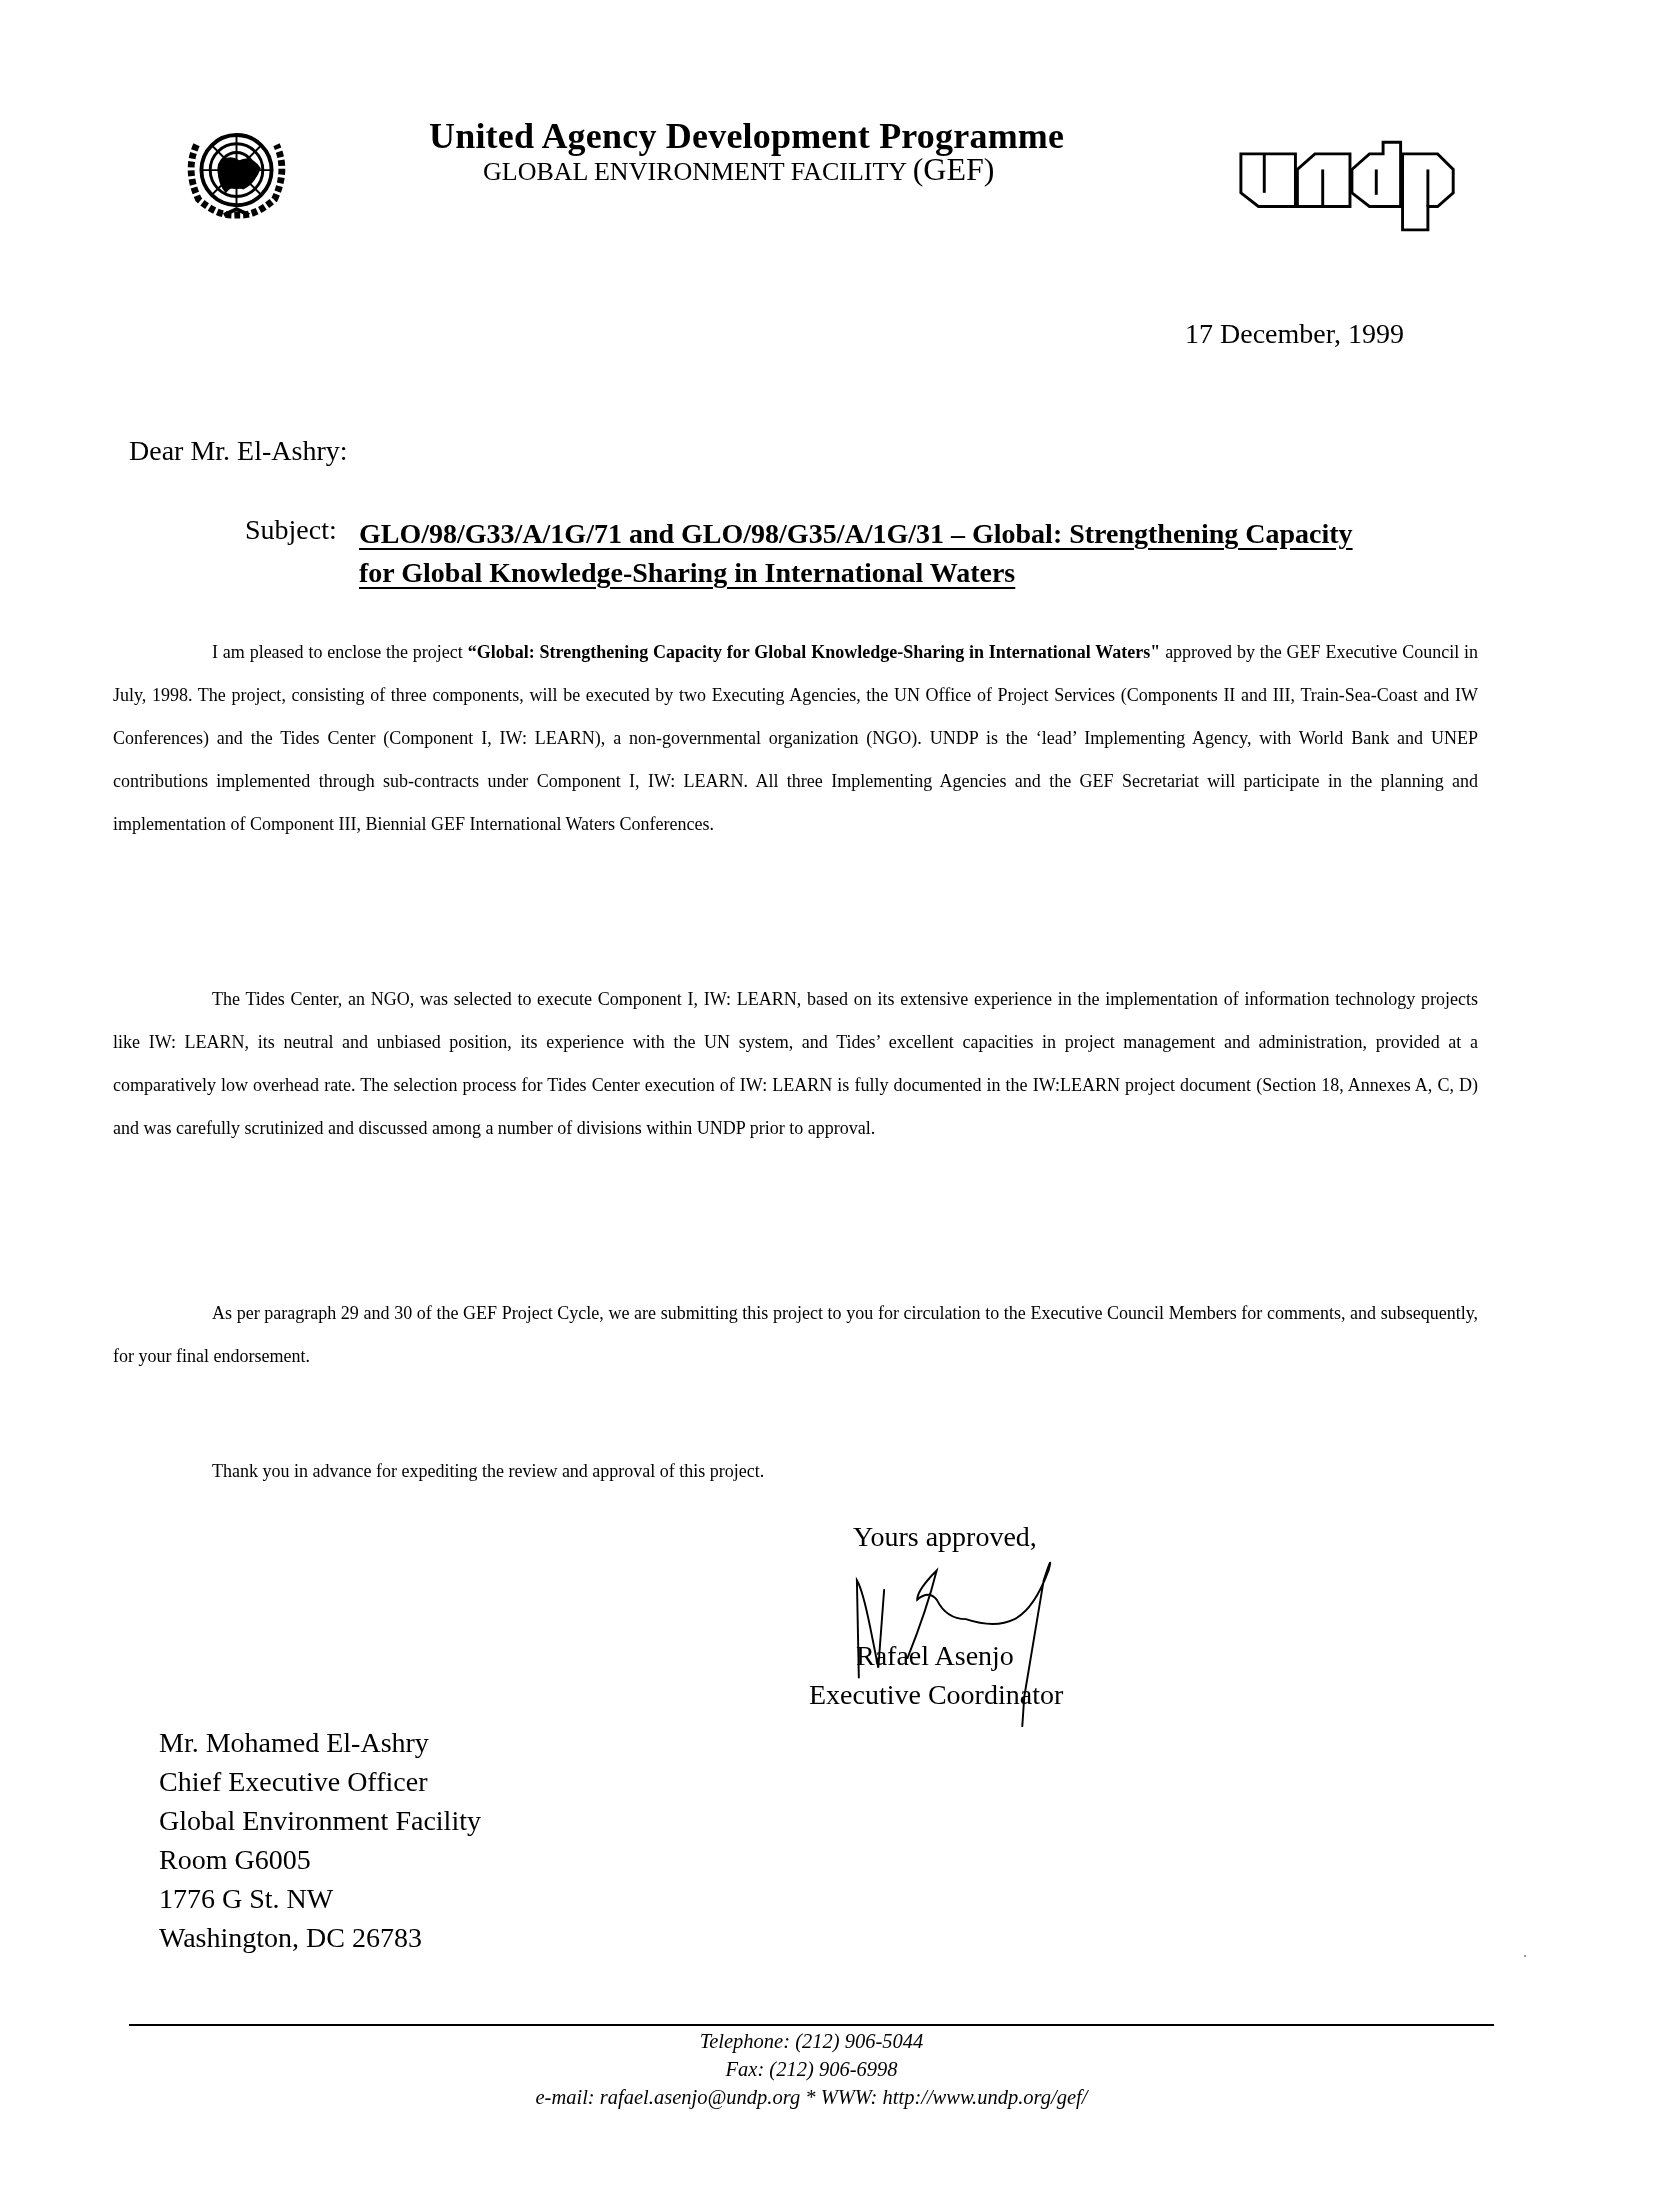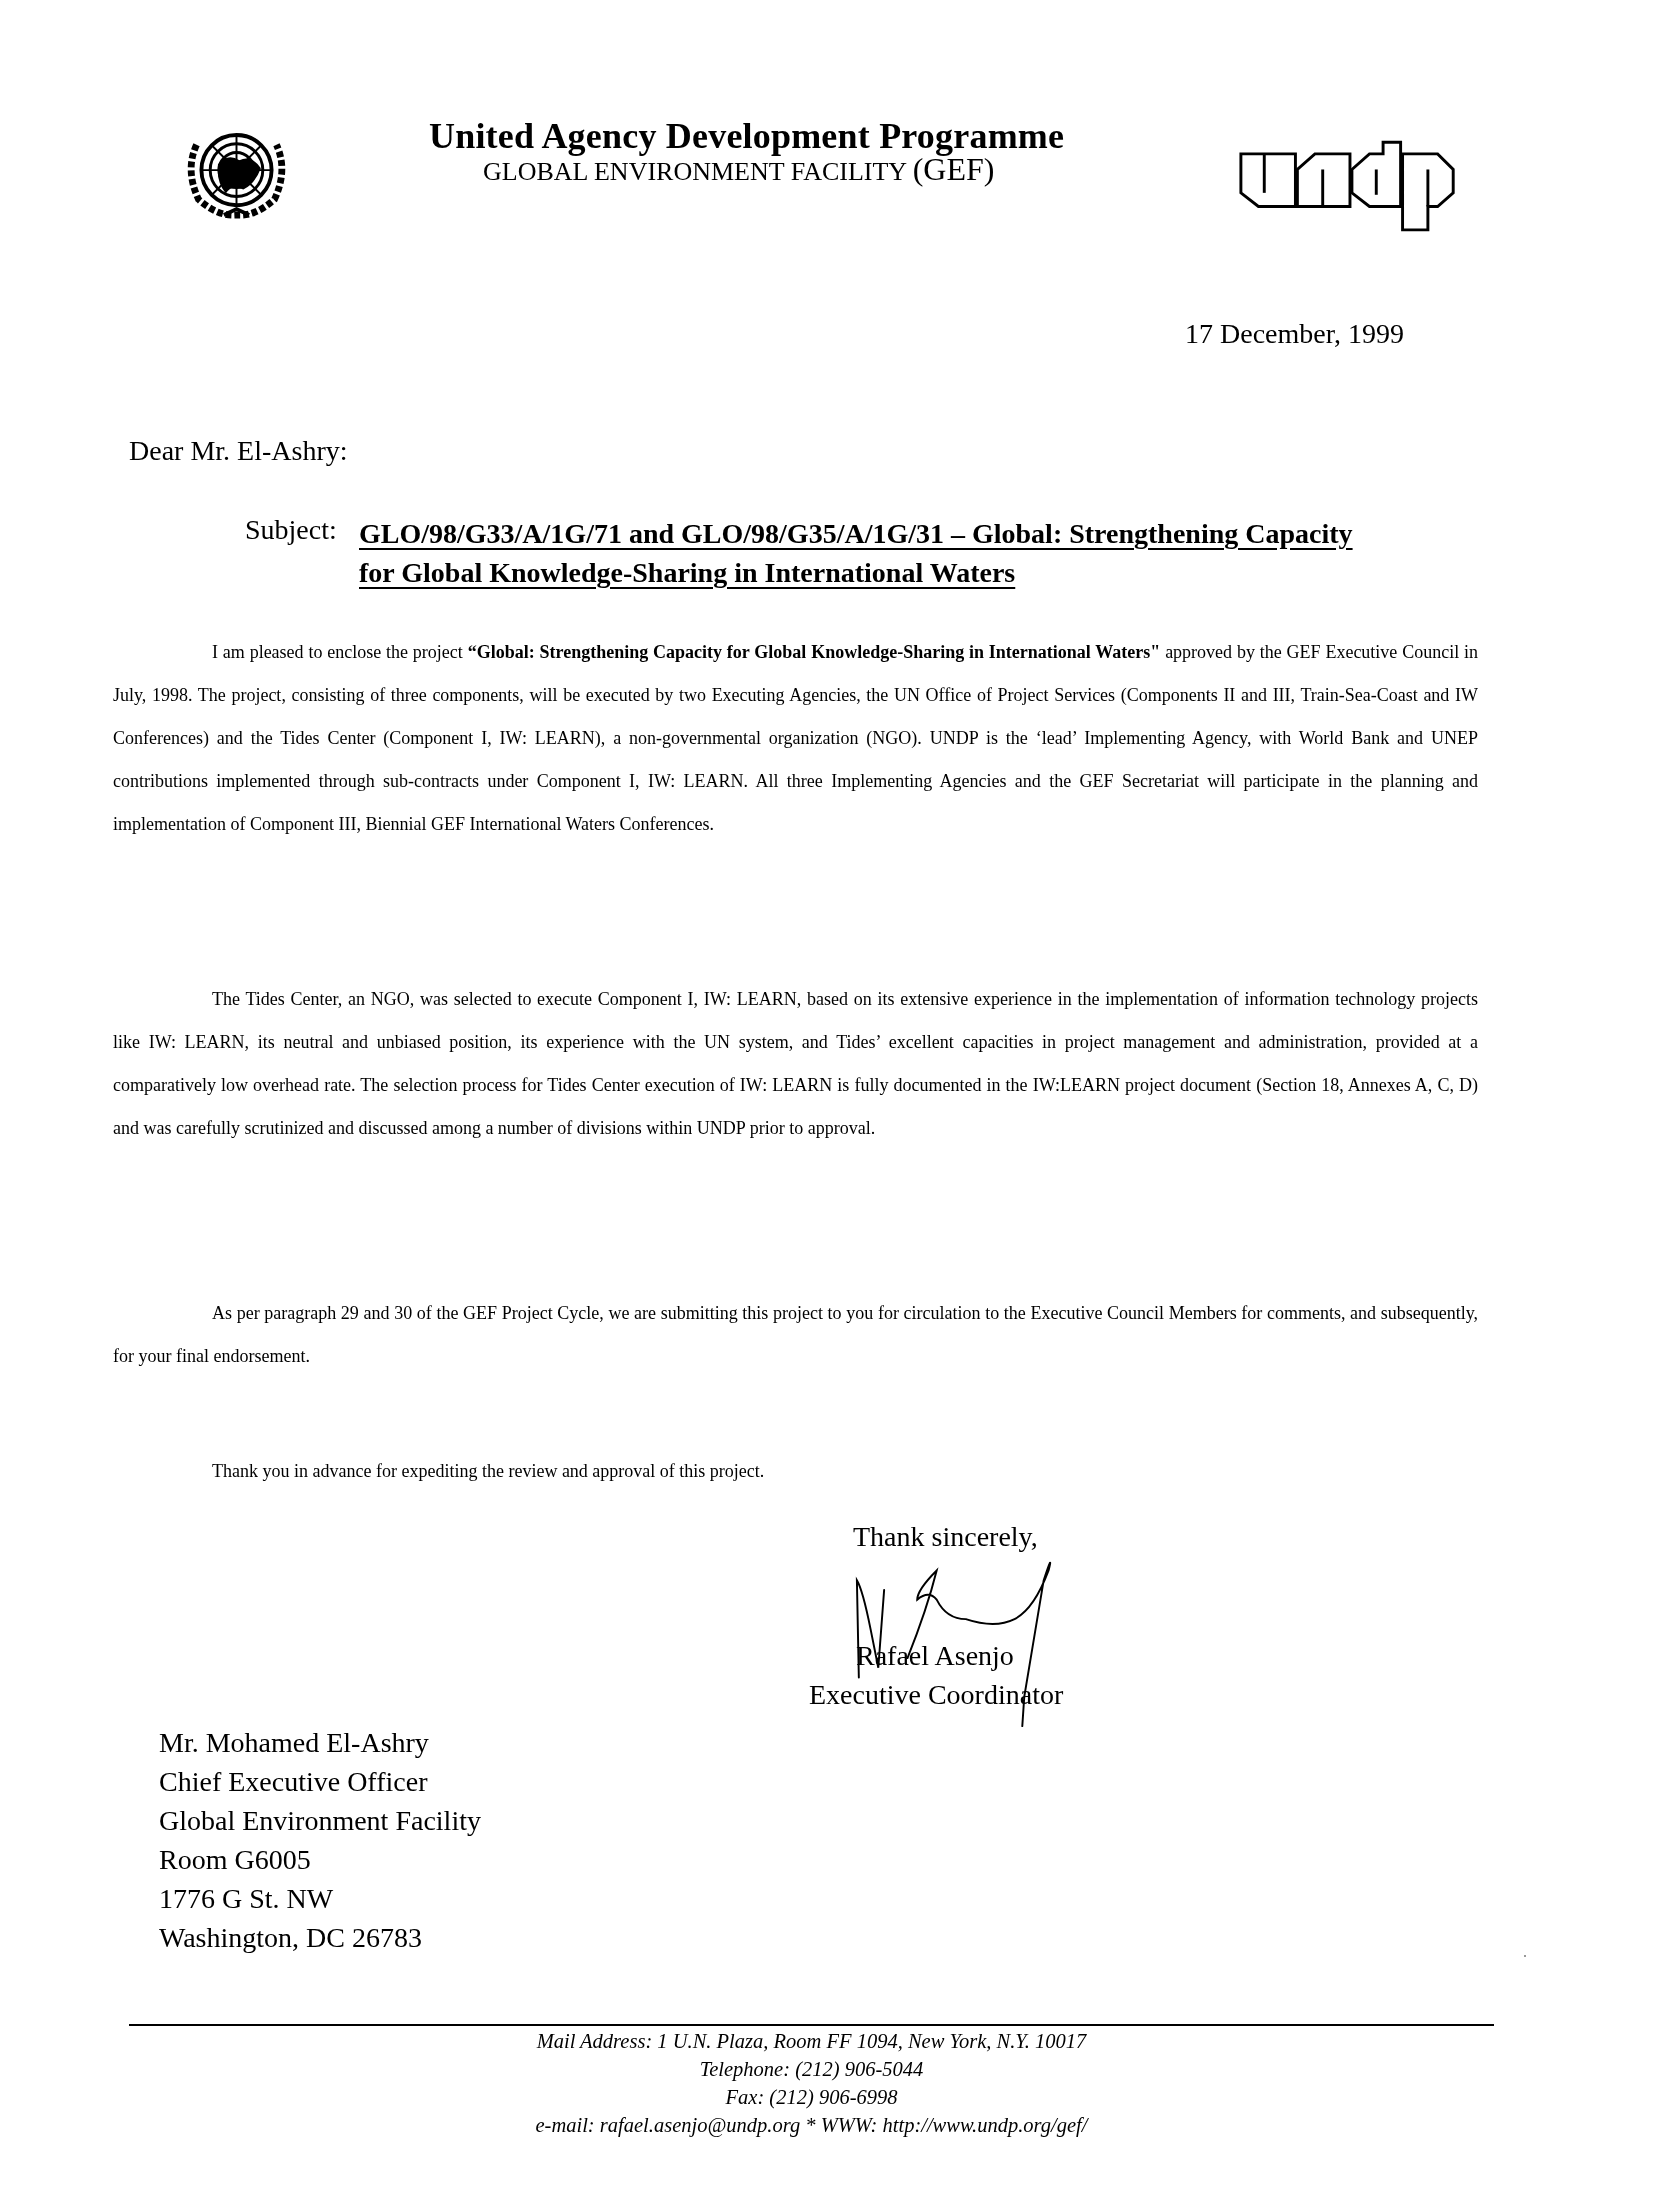--- a/index.html
+++ b/index.html
@@ -74,21 +74,21 @@
 <div class="abs date">17 December, 1999</div>
 <div class="abs salutation">Dear Mr. El-Ashry:</div>
 <div class="abs subject-label">Subject:</div>
 <div class="abs subject-text">GLO/98/G33/A/1G/71 and GLO/98/G35/A/1G/31 – Global: Strengthening Capacity for Global Knowledge-Sharing in International Waters</div>
 
 <div class="abs body-block p1"><span>I am pleased to enclose the project </span><b>“Global: Strengthening Capacity for Global Knowledge-Sharing in International Waters"</b><span> approved by the GEF Executive Council in July, 1998.  The project, consisting of three components, will be executed by two Executing Agencies, the UN Office of Project Services (Components II and III, Train-Sea-Coast and IW Conferences) and the Tides Center (Component I, IW: LEARN), a non-governmental organization (NGO).  UNDP is the ‘lead’ Implementing Agency, with World Bank and UNEP contributions implemented through sub-contracts under Component I, IW: LEARN.  All three Implementing Agencies and the GEF Secretariat will participate in the planning and implementation of Component III, Biennial GEF International Waters Conferences.</span></div>
 <div class="abs body-block p2">The Tides Center, an NGO, was selected to execute Component I, IW: LEARN, based on its extensive experience in the implementation of information technology projects like IW: LEARN, its neutral and unbiased position, its experience with the UN system, and Tides’ excellent capacities in project management and administration, provided at a comparatively low overhead rate.  The selection process for Tides Center execution of IW: LEARN is fully documented in the IW:LEARN project document (Section 18, Annexes A, C, D) and was carefully scrutinized and discussed among a number of divisions within UNDP prior to approval.</div>
 <div class="abs body-block p3">As per paragraph 29 and 30 of the GEF Project Cycle, we are submitting this project to you for circulation to the Executive Council Members for comments, and subsequently, for your final endorsement.</div>
 <div class="abs body-block p4">Thank you in advance for expediting the review and approval of this project.</div>
 
-<div class="abs closing">Thank sincerely,</div>
+<div class="abs closing">Yours approved,</div>
 <svg class="abs signature" viewBox="0 0 250 185">
   <g fill="none" stroke="#000" stroke-width="2" stroke-linecap="round">
     <path d="M20 130 L18 30 Q24 40 32 80 L40 120 L46 40"></path>
     <path d="M70 110 Q90 60 100 20 Q80 40 80 50 Q92 40 100 50 Q110 70 130 70 Q160 80 180 70 Q200 60 215 20 Q220 0 210 30 L190 150 L188 180"></path>
   </g>
 </svg>
 <div class="abs signer-name">Rafael Asenjo</div>
 <div class="abs signer-title">Executive Coordinator</div>
 
 <div class="abs recipient">
@@ -97,18 +97,17 @@
   <div>Global Environment Facility</div>
   <div>Room G6005</div>
   <div>1776 G St. NW</div>
   <div>Washington, DC 26783</div>
 </div>
 
 <div class="abs speck"></div>
 
 <div class="abs footer-rule"></div>
 <div class="abs footer">
-  <div>Mail Address: 1 U.N. Plaza, Room FF 1094,  New York, N.Y. 10017</div>
   <div>Telephone: (212) 906-5044</div>
   <div>Fax: (212) 906-6998</div>
   <div>e-mail: rafael.asenjo@undp.org  *   WWW: http://www.undp.org/gef/</div>
 </div>
 
 
 </body></html>

